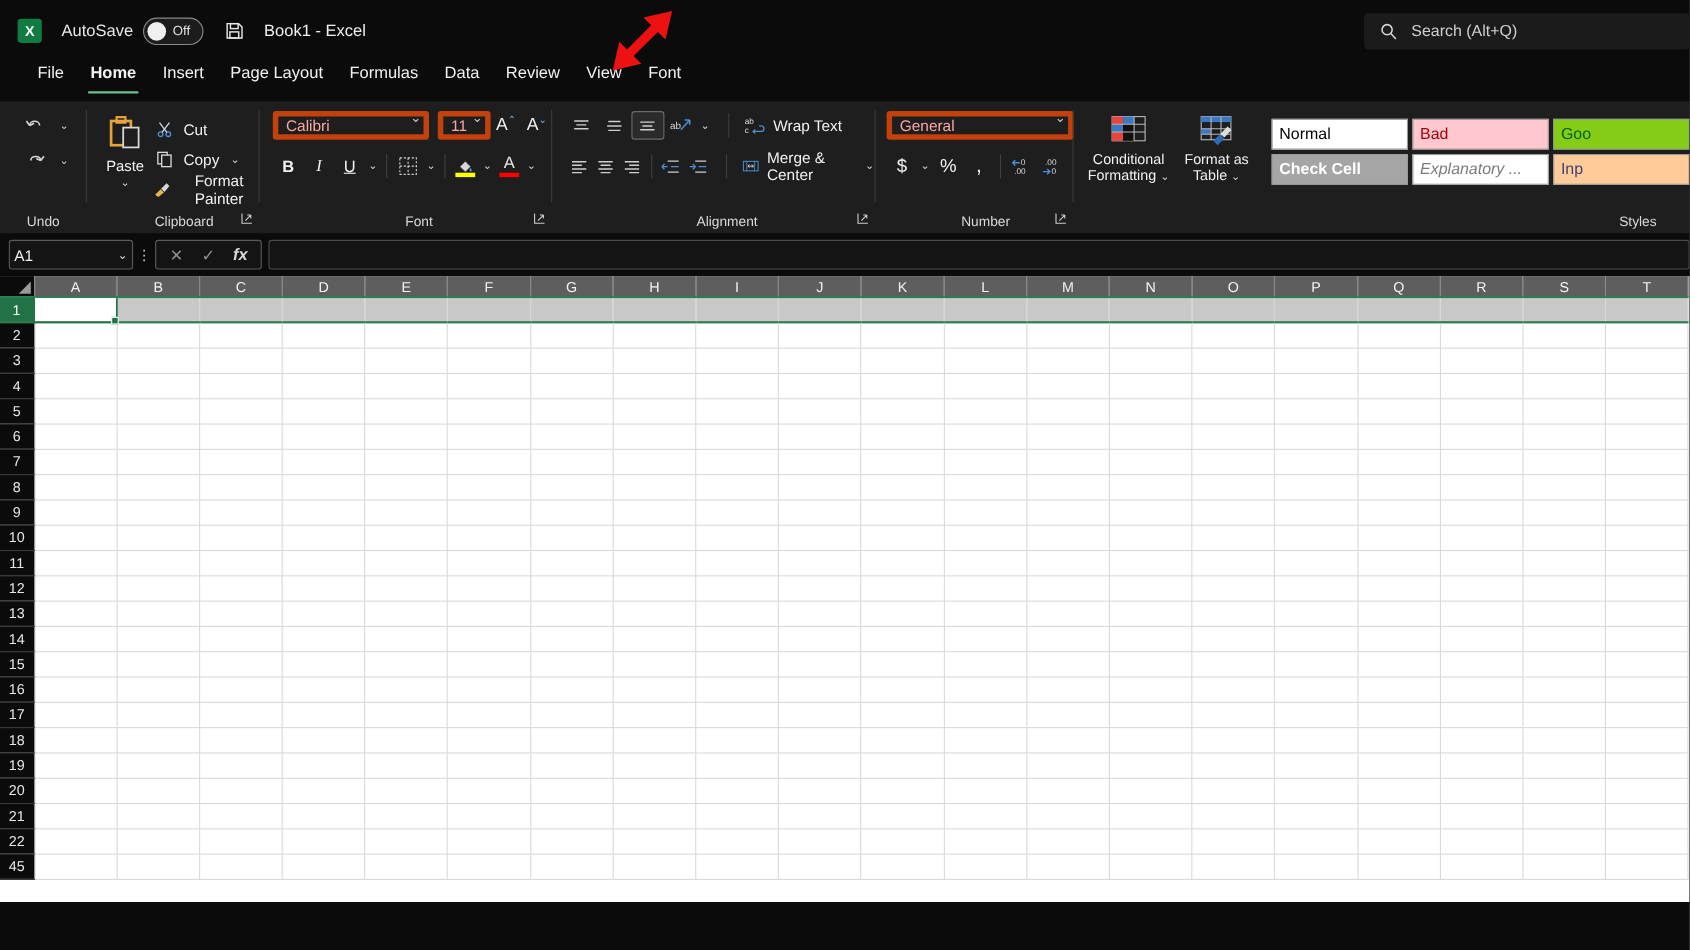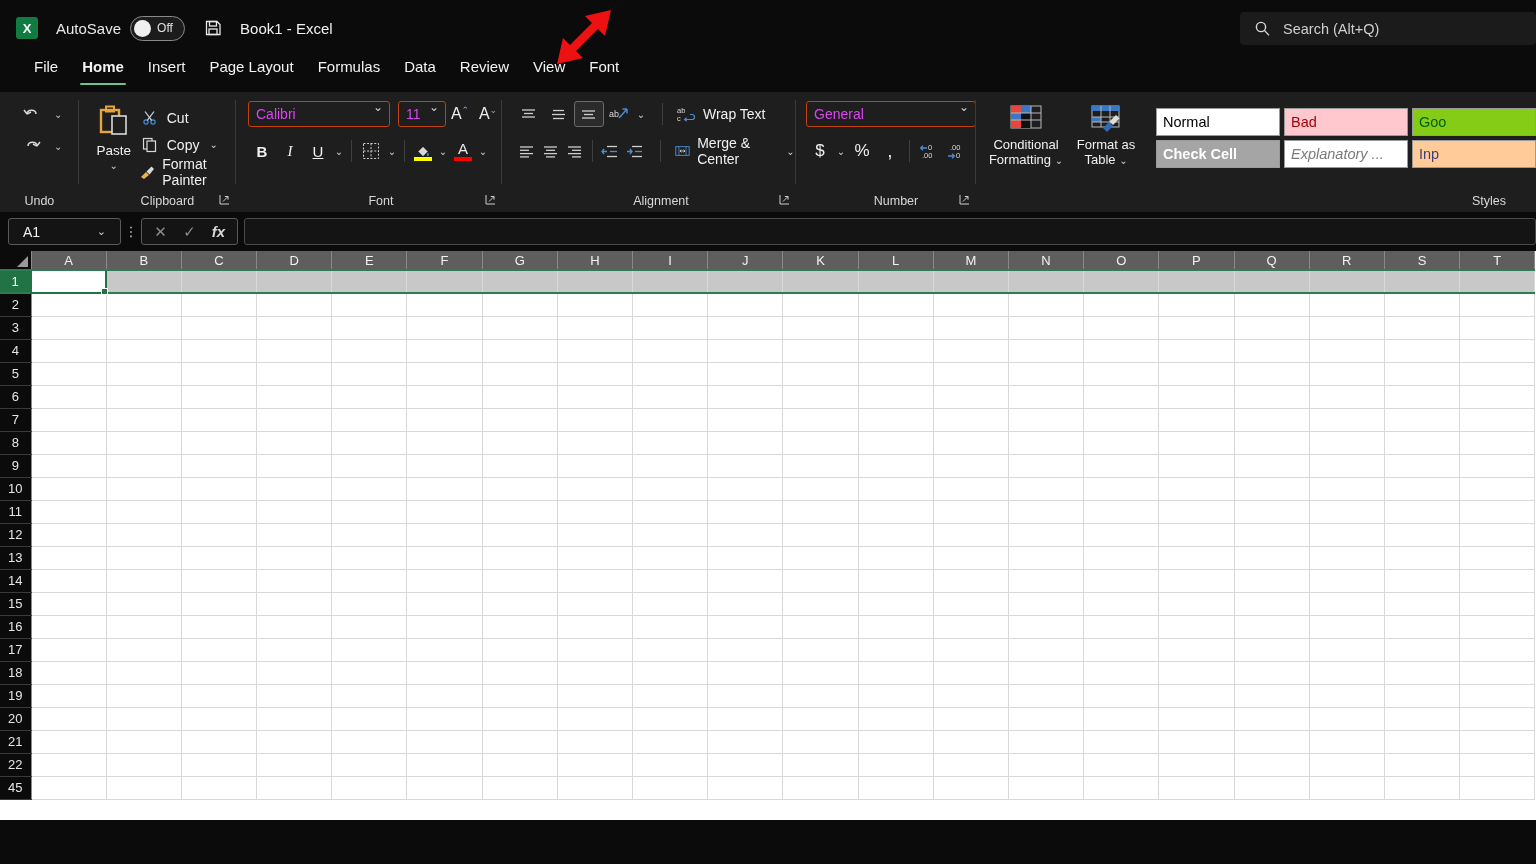--- a/index.html
+++ b/index.html
@@ -159,39 +159,39 @@
   
   .g-clip { width: 182px; padding-left: 10px; }
   .clip-inner { display: flex; }
   .paste-btn {
     width: 62px;
     display: flex; flex-direction: column; align-items: center;
     padding-top: 6px;
   }
   .paste-label { color:#f0f0f0; font-size: 13.5px; margin-top: 3px; }
   .paste-chev { color:#cfcfcf; font-size: 10px; margin-top: 2px; }
-  .clip-items { padding-top: 6px; }
+  .clip-items { padding-top: 6px; text-align: center; }
   .clip-item {
     display: flex; align-items: center;
     height: 27px;
     color: #f0f0f0;
     font-size: 14px;
   }
   .clip-item .ci-ico { width: 22px; display:flex; align-items:center; justify-content:center; }
   .clip-item .ci-txt { margin-left: 6px; }
   .clip-item .ci-chev { color:#cfcfcf; font-size:10px; margin-left: 10px; }
 
   
   .g-font { width: 276px; padding-left: 12px; }
   .fontrow1 { display:flex; align-items:center; height: 32px; }
   select.combo, .combo {
     background: #1e1e1e;
-    border: 1px solid #c2410c;
+    border: 5px solid #c2410c;
     border-radius: 3px;
-    color: #d946ef;
+    color: #fca5a5;
     font-size: 14px;
     height: 26px;
     padding: 0 0 0 7px;
     font-family: "Liberation Sans", sans-serif;
     appearance: none;
     -webkit-appearance: none;
     background-image: none;
   }
   .combo-wrap { position: relative; display: inline-block; }
   .combo-wrap::after {
@@ -275,21 +275,21 @@
     padding-left: 8px;
   }
   .namebox {
     width: 113px; height: 27px;
     border: 1px solid #5a5a5a;
     border-radius: 3px;
     background: #141414;
     color: #f0f0f0;
     font-size: 14px;
     display:flex; align-items:center; justify-content:space-between;
-    padding: 0 14px;
+    padding: 0 4px;
   }
   .nb-chev { color:#d0d0d0; font-size: 11px; }
   .dots { color:#cfcfcf; font-size:13px; width:20px; text-align:center; line-height: 12px;}
   .fbtns {
     display:flex; align-items:center;
     height: 27px;
     border: 1px solid #5a5a5a;
     border-radius: 3px;
     background: #141414;
     padding: 0 4px;

